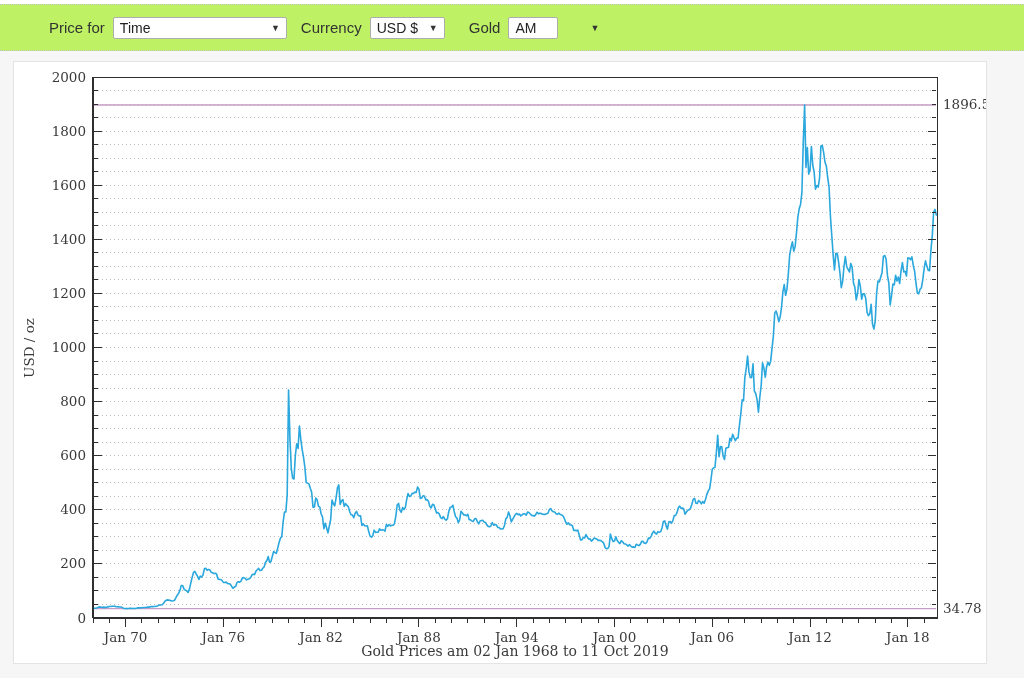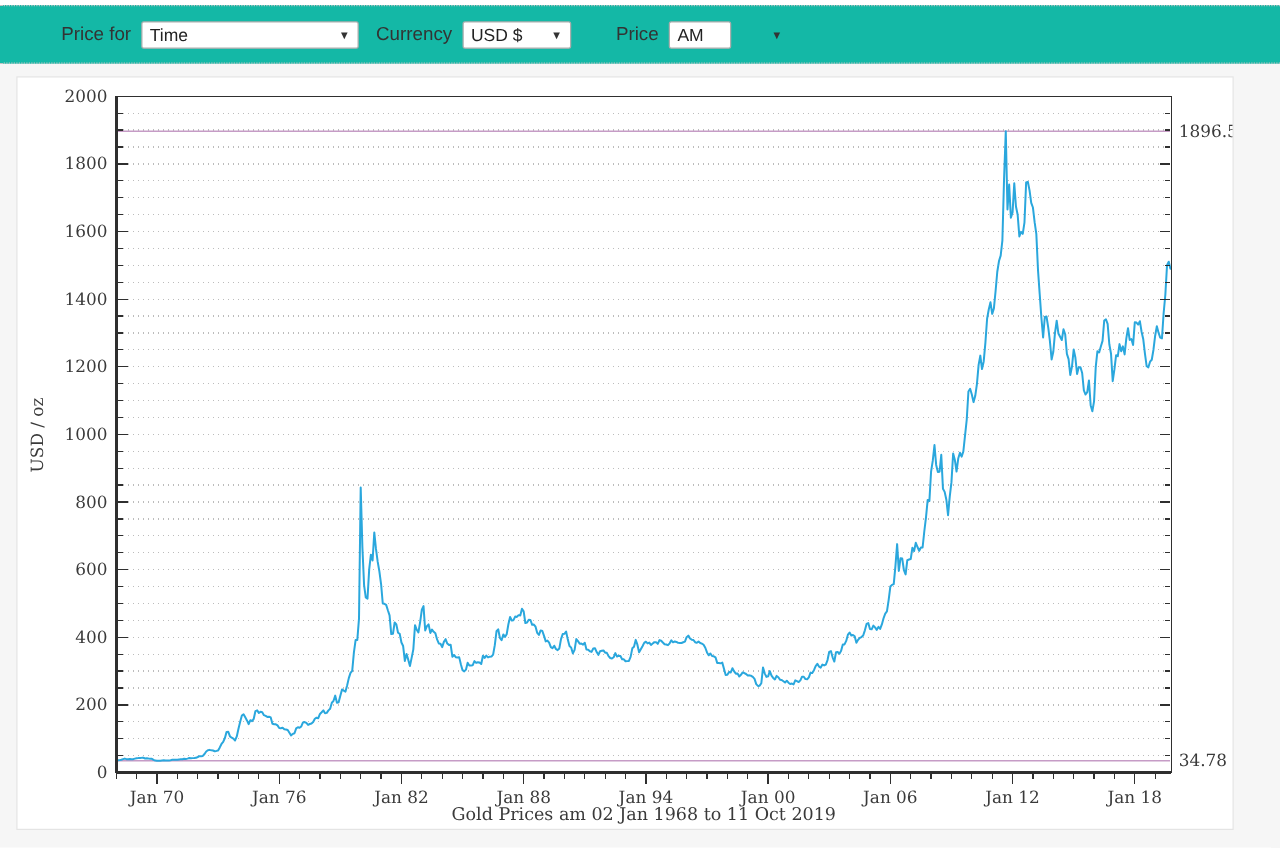--- a/index.html
+++ b/index.html
@@ -1,33 +1,33 @@
 <!DOCTYPE html>
 <html><head>
 <meta charset="utf-8">
 <style>
   * { box-sizing: border-box; margin: 0; padding: 0; }
   html, body { width: 1024px; height: 678px; overflow: hidden; }
   body { background: #f6f6f6; font-family: "Liberation Sans", sans-serif; }
   .top-strip { height: 4px; background: #ffffff; }
   .topbar {
-    height: 47px; background: #14b8a6;
+    height: 47px; background: #bef264;
     border-top: 1px dotted #c3c3c3; border-bottom: 1px dotted #c3c3c3;
     display: flex; align-items: center; padding-left: 49px;
     color: #333; font-size: 15px; text-align: right;
   }
   .ctl-label { margin-right: 8px; color: #333; }
   .select {
     display: inline-flex; align-items: center; justify-content: space-between;
     background: #ffffff; border: 1px solid #adadad; border-radius: 2px;
     height: 22px; padding: 0 6px; font-size: 14px; color: #222; cursor: default;
   }
   .select .arrow { font-size: 9px; color: #333; margin-left: 6px; }
   .sel-gold { width: 174px; margin-right: 14px; }
-  .sel-currency { width: 87px; margin-right: 36px; }
+  .sel-currency { width: 75px; margin-right: 24px; }
   .sel-time { width: 50px; gap: 48px; }
   .chart-box {
     position: relative; margin: 10px 0 0 13px;
     width: 974px; height: 603px;
     background: #ffffff; border: 1px solid #e4e4e4;
   }
   svg text {
     font-family: "DejaVu Serif", "Liberation Serif", serif;
     fill: #3a3a3a;
   }
@@ -45,21 +45,21 @@
   <span class="ctl-label">Price for</span>
   <div class="select sel-gold">
     <span>Time</span>
     <span class="arrow">▼</span>
   </div>
   <span class="ctl-label">Currency</span>
   <div class="select sel-currency">
     <span>USD $</span>
     <span class="arrow">▼</span>
   </div>
-  <span class="ctl-label">Price</span>
+  <span class="ctl-label">Gold</span>
   <div class="select sel-time">
     <span>AM</span>
     <span class="arrow">▼</span>
   </div>
 </div>
 
 <div class="chart-box">
   <svg id="chart-svg" width="972" height="601">
     <g id="grid-layer">
         <line x1="80" x2="922" y1="542.475" y2="542.475" stroke="#bcbcbc" stroke-width="1" stroke-dasharray="1 3" shape-rendering="crispEdges"></line>

